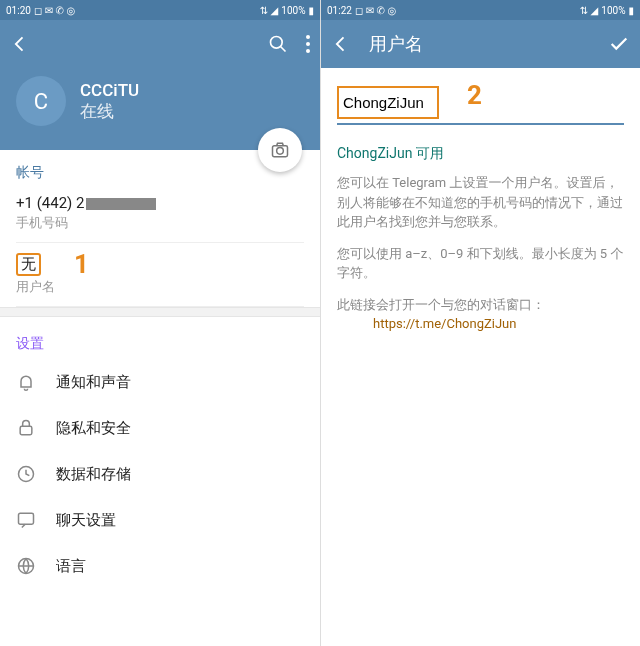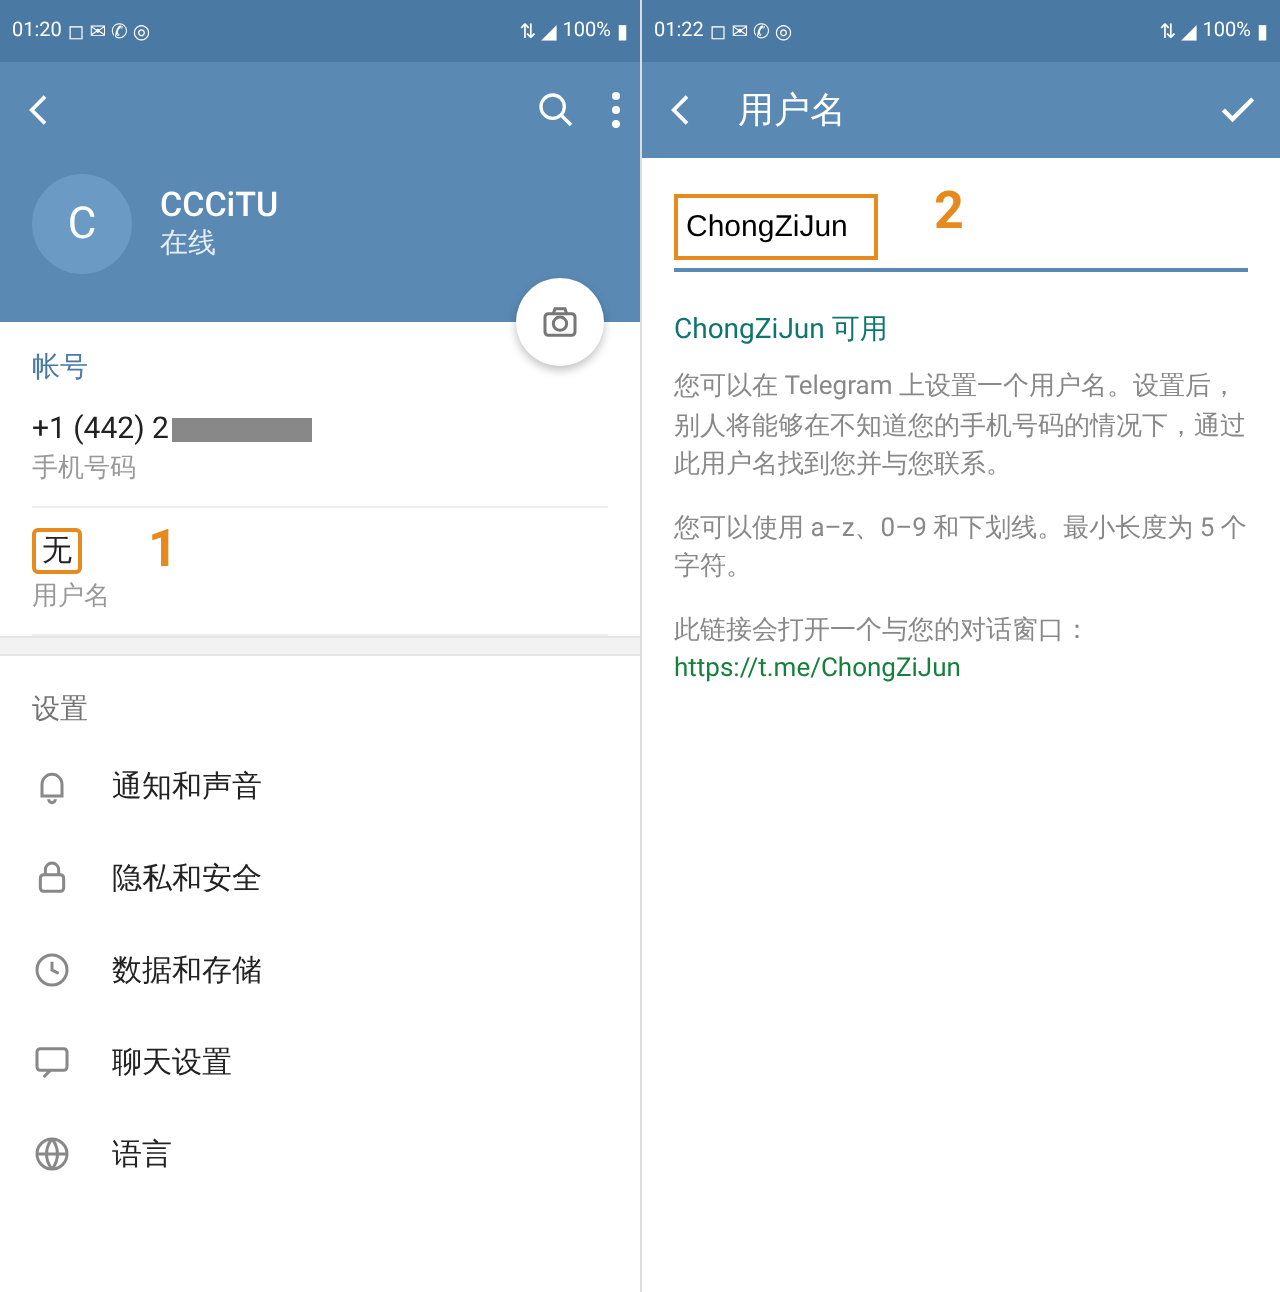--- a/index.html
+++ b/index.html
@@ -1,47 +1,47 @@
 <!DOCTYPE html>
 <html><head>
 <meta charset="utf-8">
 <style>
 * { margin: 0; padding: 0; box-sizing: border-box; }
 body { font-family: -apple-system, Roboto, sans-serif; background: #fff; width: 640px; height: 646px; display: flex; }
 .screen { width: 320px; height: 646px; background: #fff; position: relative; overflow: hidden; }
 .screen + .screen { border-left: 1px solid #ddd; }
-.status-bar { height: 31px; background: #4a7aa3; color: #fff; display: flex; align-items: center; padding: 0 6px; font-size: 10px; justify-content: space-between; }
+.status-bar { height: 20px; background: #4a7aa3; color: #fff; display: flex; align-items: center; padding: 0 6px; font-size: 10px; justify-content: space-between; }
 .status-left, .status-right { display: flex; align-items: center; gap: 3px; }
 .header { background: #5a8ab3; color: #fff; display: flex; align-items: center; height: 48px; padding: 0 10px; }
 .header .back { width: 24px; cursor: pointer; }
 .header .title { font-size: 18px; margin-left: 14px; flex: 1; }
 .header .actions { display: flex; gap: 18px; align-items: center; }
 .profile-block { background: #5a8ab3; color: #fff; padding: 8px 16px 24px; position: relative; display: flex; align-items: center; }
 .avatar { width: 50px; height: 50px; border-radius: 50%; background: #6b9bc4; display: flex; align-items: center; justify-content: center; font-size: 22px; margin-right: 14px; }
 .profile-text .name { font-size: 17px; font-weight: 500; }
-.profile-text .status { font-size: 14px; opacity: 0.85; }
+.profile-text .status { font-size: 17px; opacity: 0.85; }
 .fab { position: absolute; right: 18px; bottom: -22px; width: 44px; height: 44px; border-radius: 50%; background: #fff; box-shadow: 0 2px 5px rgba(0,0,0,0.25); display: flex; align-items: center; justify-content: center; color: #666; cursor: pointer; }
 .section { padding: 0 16px; }
 .section-title { color: #4a7aa3; font-size: 14px; font-weight: 500; padding: 14px 0 2px; font-family: Liberation Serif, serif; }
 .row { padding: 10px 0; border-bottom: 1px solid #eee; }
 .row .primary { font-size: 15px; color: #222; }
 .row .secondary { font-size: 13px; color: #999; margin-top: 2px; }
 .hl { border: 2px solid #e78a1e; border-radius: 3px; padding: 0 3px; display: inline-block; }
 .annotation { color: #e78a1e; font-size: 26px; font-weight: 700; position: absolute; }
-.settings-title { color: #737373; font-size: 14px; padding: 18px 16px 6px; }
+.settings-title { color: #8b5cf6; font-size: 14px; padding: 18px 16px 6px; }
 .setting-row { display: flex; align-items: center; padding: 13px 16px; cursor: pointer; }
 .setting-row .icon { width: 26px; color: #888; }
 .setting-row .label { font-size: 15px; color: #222; margin-left: 14px; }
 
 .input-area { padding: 18px 16px 6px; position: relative; }
 .username-input { width: 100%; border: none; border-bottom: 2px solid #5a8ab3; font-size: 15px; padding: 6px 0; outline: none; background: transparent; }
 .username-box { border: 2px solid #e78a1e; padding: 0 4px; display: inline-block; }
 .avail { color: #0f766e; font-size: 14px; padding: 14px 16px 6px; }
 .desc { color: #888; font-size: 13px; padding: 4px 16px 8px; line-height: 1.5; }
-.link { color: #15803d; }
+.link { color: #a16207; margin-left: 36px; }
 svg { display: block; }
 </style>
 </head>
 <body>
 
 <div class="screen">
   <div class="status-bar">
     <div class="status-left">
         <span>01:20</span> 
         <span>◻ ✉ ✆ ◎</span>

